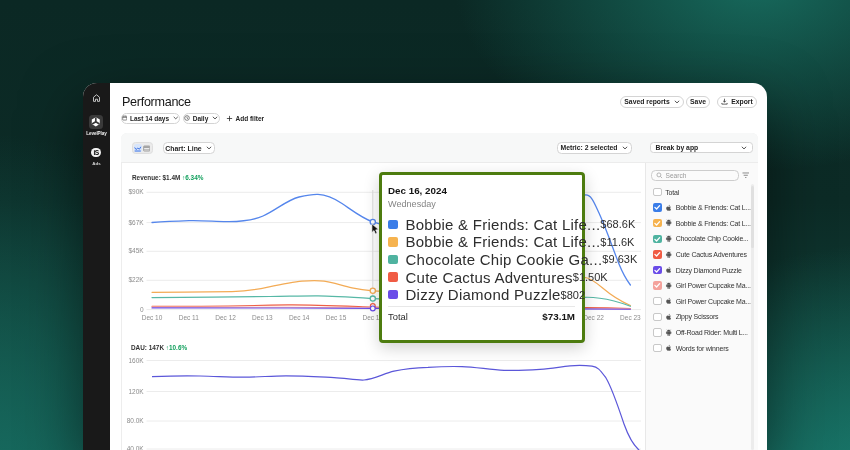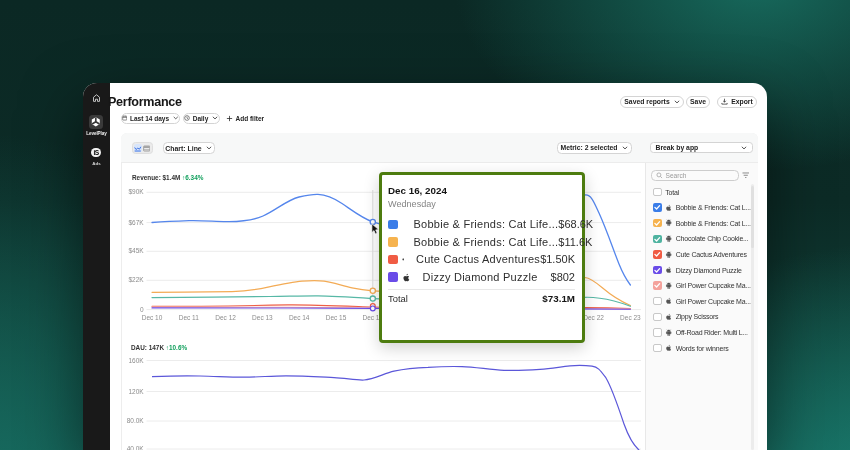--- a/index.html
+++ b/index.html
@@ -17,21 +17,21 @@
 .panel{position:absolute;left:121px;top:133px;width:637px;height:317px;background:#fff;border:1px solid #ededed;border-bottom:none;border-radius:6px 6px 0 0}
 .toolbar{position:absolute;left:121px;top:133px;width:637px;height:30px;background:#f7f8f8;border-radius:6px 6px 0 0;border-bottom:1px solid #ececec}
 .rightpanel{position:absolute;left:645px;top:163px;width:113px;height:287px;background:#fafafa;border-left:1px solid #e8e8e8}
 .chev{display:inline-block;margin-left:4px}
 .row{position:absolute;left:653.2px;height:12px;display:flex;align-items:center}
 .cb{width:8.5px;height:8.5px;border-radius:2px;border:1px solid #c8c8c8;background:#fff;flex:none;margin-right:3.5px;position:relative}
 .cbc{border:none;flex:none;width:8.5px;height:8.5px;border-radius:2px;margin-right:3.5px;display:flex;align-items:center;justify-content:center}
 .lbl{font-size:7px;color:#333;white-space:nowrap;margin-left:3px;letter-spacing:-0.2px}
 .ttrow{display:flex;align-items:center;height:17.6px}
 .chip{width:9.5px;height:9.5px;border-radius:2px;flex:none;margin-right:4px}
-.ttname{font-size:11px;color:#2e2e2e;white-space:nowrap;margin-left:12px;letter-spacing:0.25px}
+.ttname{font-size:15px;color:#2e2e2e;white-space:nowrap;margin-left:4px;letter-spacing:0.25px}
 .ttval{font-size:11px;color:#2e2e2e;margin-left:auto}
 </style>
 </head>
 <body>
 <div class="card"></div>
 <div class="side"></div>
 
 <svg class="abs" style="left:92.2px;top:93px" width="9" height="9.5" viewBox="0 0 10 10">
  <path d="M1.7 4.4 L5 1.7 L8.3 4.4 V9 H6.1 V6.6 H3.9 V9 H1.7 Z" fill="none" stroke="#d4d4d4" stroke-width="1" stroke-linejoin="round"></path>
 </svg>
@@ -39,21 +39,21 @@
 <svg class="abs" style="left:90.7px;top:117.2px" width="9.6" height="9.6" viewBox="0 0 24 24">
  <path d="M12 0.5 L22 6.2 V17.8 L12 23.5 L2 17.8 V6.2 Z" fill="#fff"></path>
  <path d="M12 1.5 V12 M12 12 L2.8 17.6 M12 12 L21.2 17.6" stroke="#3a3a3a" stroke-width="4.2" fill="none"></path>
 </svg>
 <div class="abs" style="left:83px;top:130.5px;width:27px;text-align:center;font-size:4.6px;font-weight:bold;color:#f0f0f0;letter-spacing:-0.1px">LevelPlay</div>
 <div class="abs" style="left:91.2px;top:147.5px;width:9.6px;height:9.6px;border-radius:50%;background:#f2f2f2;display:flex;align-items:center;justify-content:center">
  <span style="font-size:6.6px;font-weight:bold;color:#0a0a0a;letter-spacing:-0.6px;margin-top:-0.5px">iS</span>
 </div>
 <div class="abs" style="left:83px;top:160.5px;width:27px;text-align:center;font-size:4.4px;font-weight:bold;color:#d8d8d8">Ads</div>
 
-<div class="abs" style="left:108px;top:95px;font-size:12.6px;font-weight:bold;color:#161616;letter-spacing:-0.3px">Performance</div>
+<div class="abs" style="left:122px;top:95px;font-size:12.6px;font-weight:normal;color:#161616;letter-spacing:-0.3px">Performance</div>
 
 <div class="btn" style="left:620px;top:95.5px;width:64px;height:12px;font-size:6.8px">Saved reports
  <svg class="chev" width="6" height="4" viewBox="0 0 6 4">
       <polyline points="0.8,0.8 3,2.9 5.2,0.8" stroke="#555" stroke-width="1" fill="none"></polyline>
     </svg>
 </div>
 <div class="btn" style="left:686px;top:95.5px;width:24px;height:12px;font-size:6.8px">Save</div>
 <div class="btn" style="left:717px;top:95.5px;width:40px;height:12px;font-size:6.8px">
  <svg width="7" height="7" viewBox="0 0 12 12" style="margin-right:3px">
       <path d="M6 1.2 V7 M3.6 4.8 L6 7.2 L8.4 4.8 M1.5 8.5 V10.5 H10.5 V8.5" stroke="#222" stroke-width="1.2" fill="none"></path>
@@ -329,20 +329,28 @@
       </div>
   <div class="ttrow">
         <span class="chip" style="background:#f6b34f"></span>
         <svg width="9" height="9" viewBox="0 0 24 24" fill="#333" stroke="#333">
           <use href="#android"></use>
         </svg>
         <span class="ttname">Bobbie &amp; Friends: Cat Life...</span>
         <span class="ttval">$11.6K</span>
       </div>
   <div class="ttrow">
+        <span class="chip" style="background:#4fb3a0"></span>
+        <svg width="9" height="9" viewBox="0 0 24 24" fill="#333" stroke="#333">
+          <use href="#android"></use>
+        </svg>
+        <span class="ttname">Chocolate Chip Cookie Ga...</span>
+        <span class="ttval">$9.63K</span>
+      </div>
+  <div class="ttrow">
         <span class="chip" style="background:#f05c44"></span>
         <svg width="9" height="9" viewBox="0 0 24 24" fill="#333" stroke="#333">
           <use href="#android"></use>
         </svg>
         <span class="ttname">Cute Cactus Adventures</span>
         <span class="ttval">$1.50K</span>
       </div>
   <div class="ttrow">
         <span class="chip" style="background:#6a4ce8"></span>
         <svg width="9" height="9" viewBox="0 0 24 24" fill="#333">

